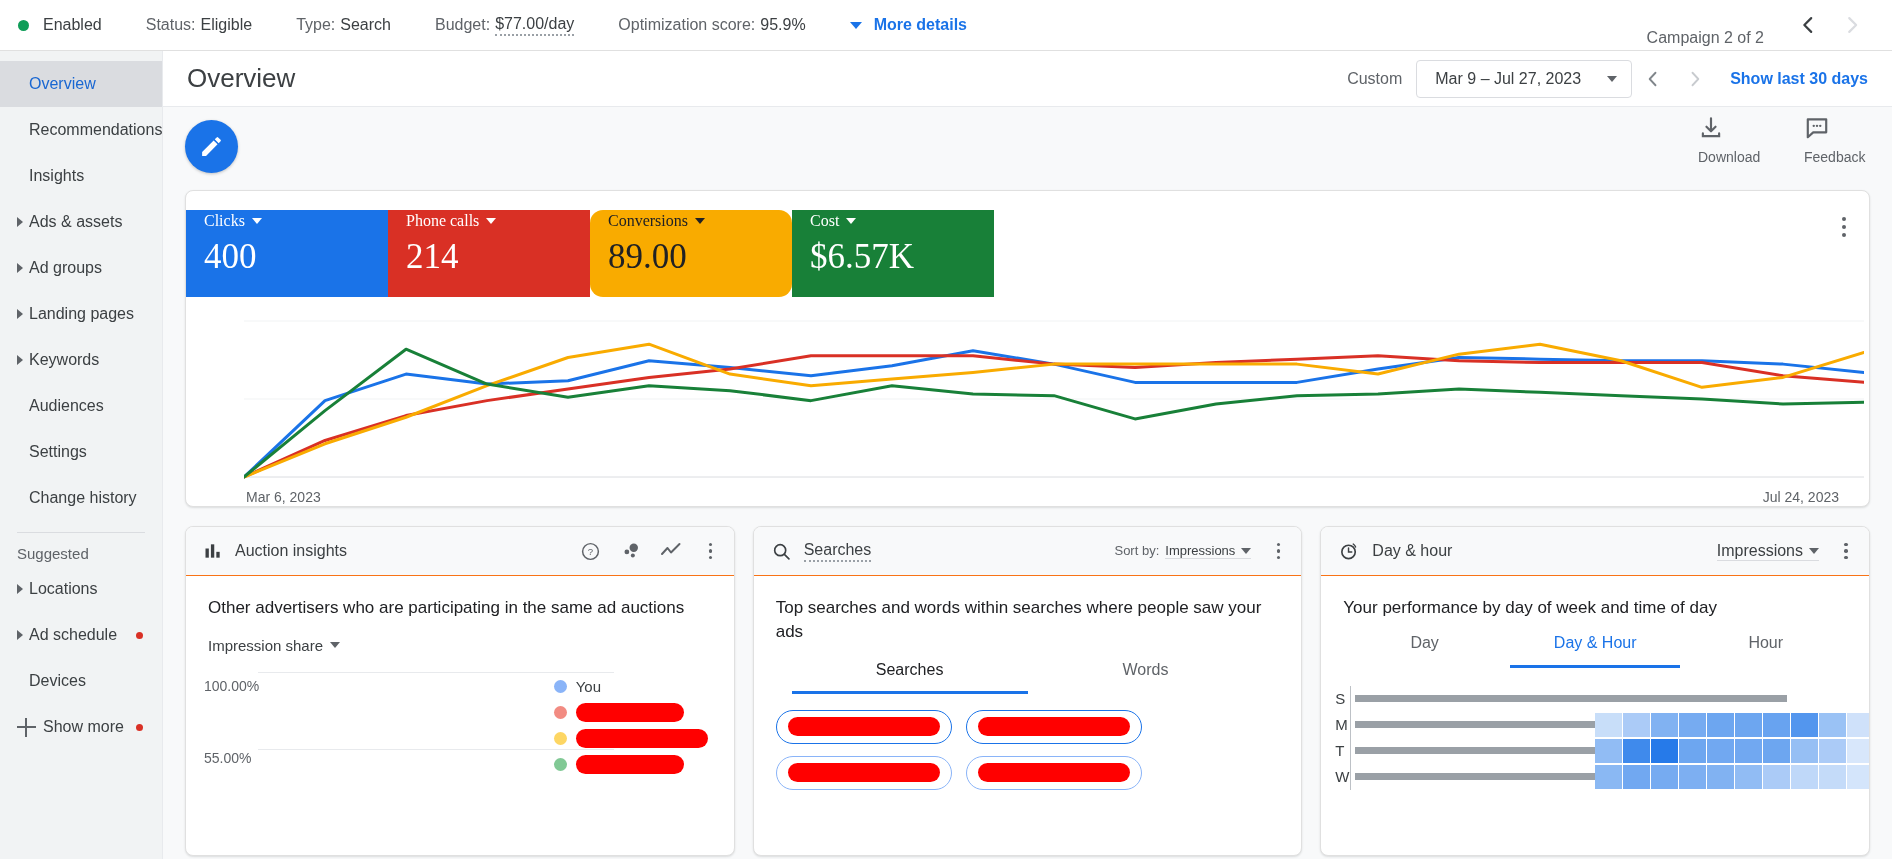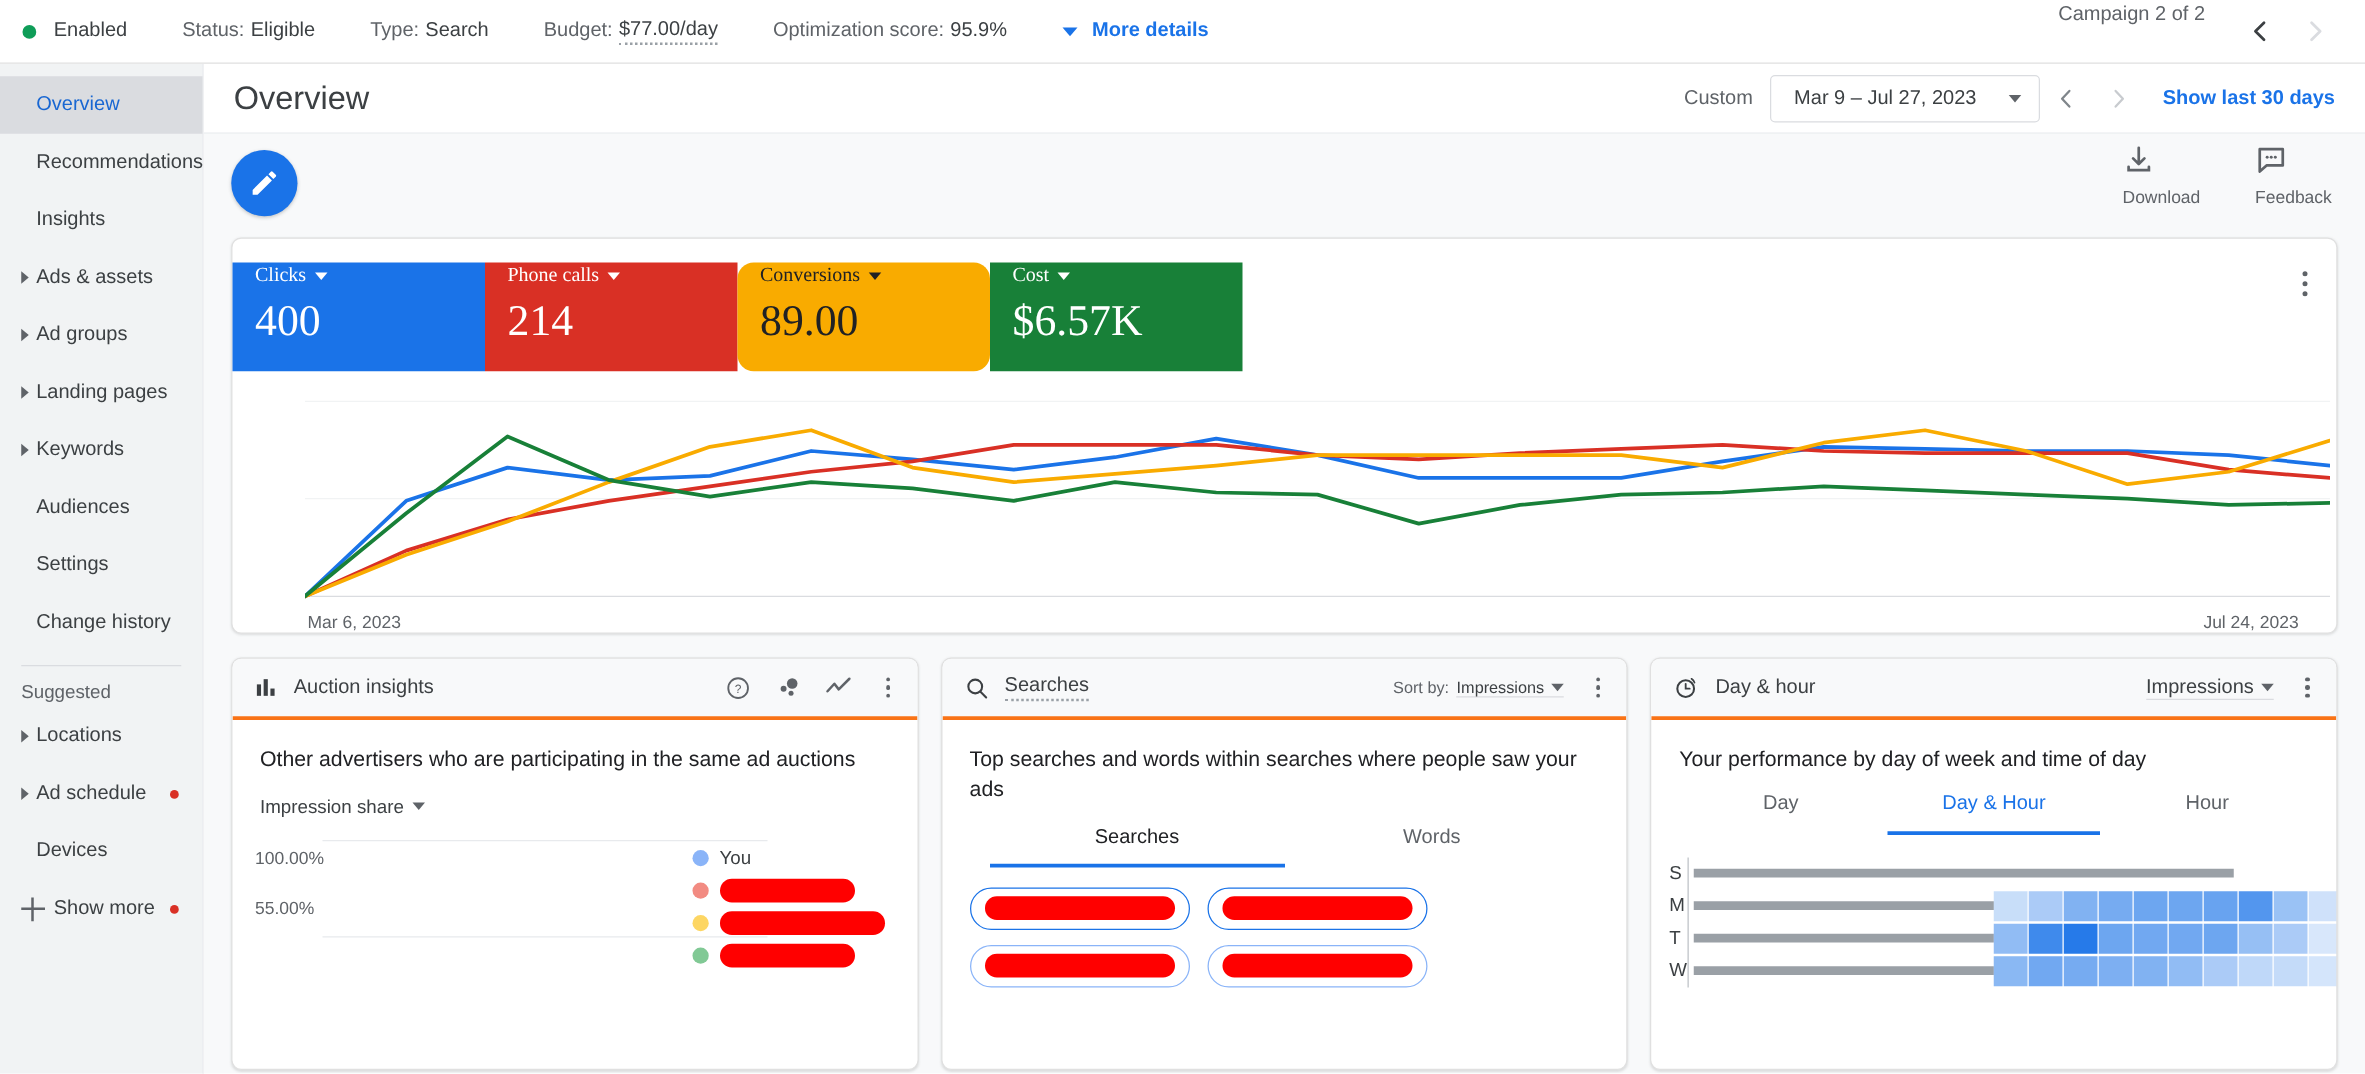--- a/index.html
+++ b/index.html
@@ -33,21 +33,21 @@
   .tb-value { color: #3c4043; margin-left: 5px; }
   .tb-value.dotted { border-bottom: 2px dotted #9aa0a6; padding-bottom: 1px; }
   .tb-value.score { color:#3c4043; }
   .tb-more { display:flex; align-items:center; color:#1a73e8; cursor:pointer; }
   .tb-more .chev {
     display:inline-block; width:0; height:0; margin-right: 12px;
     border-left: 6px solid transparent; border-right:6px solid transparent;
     border-top: 7px solid #1a73e8;
   }
   .tb-more-label { font-weight: 700; font-size: 16px; }
-  .tb-right { margin-left:auto; display:flex; align-items:flex-start; gap: 0px; }
+  .tb-right { margin-left:auto; display:flex; align-items:flex-end; gap: 0px; }
   .campaign-count { color:#5f6368; font-size: 16px; margin-right: 22px; }
   .navarrow { width: 44px; height: 44px; display:flex; align-items:center; justify-content:center; cursor:pointer; }
   .navarrow svg { display:block; }
 
   
   .sidebar {
     position:absolute; left:0; top:51px; width:163px; height:808px;
     background:#f1f3f4; padding-top: 10px;
     border-right: 1px solid #e8eaed;
   }
@@ -142,21 +142,21 @@
   .metric.m2 .mk, .metric.m2 .mv { color:#202124; }
   .mcaret { width:0;height:0;border-left:5px solid transparent;border-right:5px solid transparent;border-top:6px solid currentColor; }
   .chart-wrap { position:relative; height: 180px; margin: 8px 28px 0 58px; }
   .chart-wrap svg { display:block; }
   .chart-dates { display:flex; justify-content:space-between; padding: 0 30px 0 60px; font-size:14px; color:#5f6368; margin-top: 4px;}
 
   
   .cards-row { display:flex; gap: 18px; padding: 19px 22px 0 22px; }
   .bcard { flex:1; height: 330px; box-shadow: 0 1px 2px rgba(60,64,67,.15); overflow:hidden; position:relative; }
   .bcard-head {
-    height: 49px; background:#f8f9fa; border-bottom:3px solid #f97316;
+    height: 49px; background:#f8f9fa; border-bottom:1px solid #f97316;
     display:flex; align-items:center; padding: 0 10px 0 17px; gap: 12px;
   }
   .bcard-title { font-size: 16px; color:#3c4043; }
   .bcard-title.dotted { border-bottom: 2px dotted #9aa0a6; padding-bottom:1px; }
   .bc-head-right { margin-left:auto; display:flex; align-items:center; gap: 14px; }
   .hicon { width:26px;height:26px;display:flex;align-items:center;justify-content:center;cursor:pointer;}
   .kebab2 { width:26px;height:30px;display:flex;flex-direction:column;align-items:center;justify-content:center;gap:3px;cursor:pointer;}
   .kebab2 i{width:3.5px;height:3.5px;border-radius:50%;background:#5f6368;display:block;}
   .sortby { font-size:13px; color:#5f6368; display:flex; align-items:flex-start; gap:6px;}
   .sortval { color:#3c4043; border-bottom:1px solid #dadce0; display:flex;align-items:center; gap:6px; cursor:pointer;}
@@ -452,21 +452,21 @@
           </div>
           <div class="bcard-sub">Other advertisers who are participating in the same ad auctions</div>
           <div class="ai-select">
             <span>Impression share</span>
             <span class="dd-caret"></span>
           </div>
           <div class="ai-chart">
             <div class="ai-grid" style="top:8px;"></div>
             <div class="ai-ylab" style="top:14px;">100.00%</div>
             <div class="ai-grid" style="top:85px;"></div>
-            <div class="ai-ylab" style="top:54px;">55.00%</div>
+            <div class="ai-ylab" style="top:86px;">55.00%</div>
             <div class="legend" id="ai-legend">
                 <div class="leg-row">
                   <span class="leg-dot" style="background: rgb(138, 180, 248);"></span>
                   <span class="leg-txt">You</span>
                 </div>
                 <div class="leg-row">
                   <span class="leg-dot" style="background: rgb(242, 139, 130);"></span>
                   <span class="redact" style="width: 108px;"></span>
                 </div>
                 <div class="leg-row">

